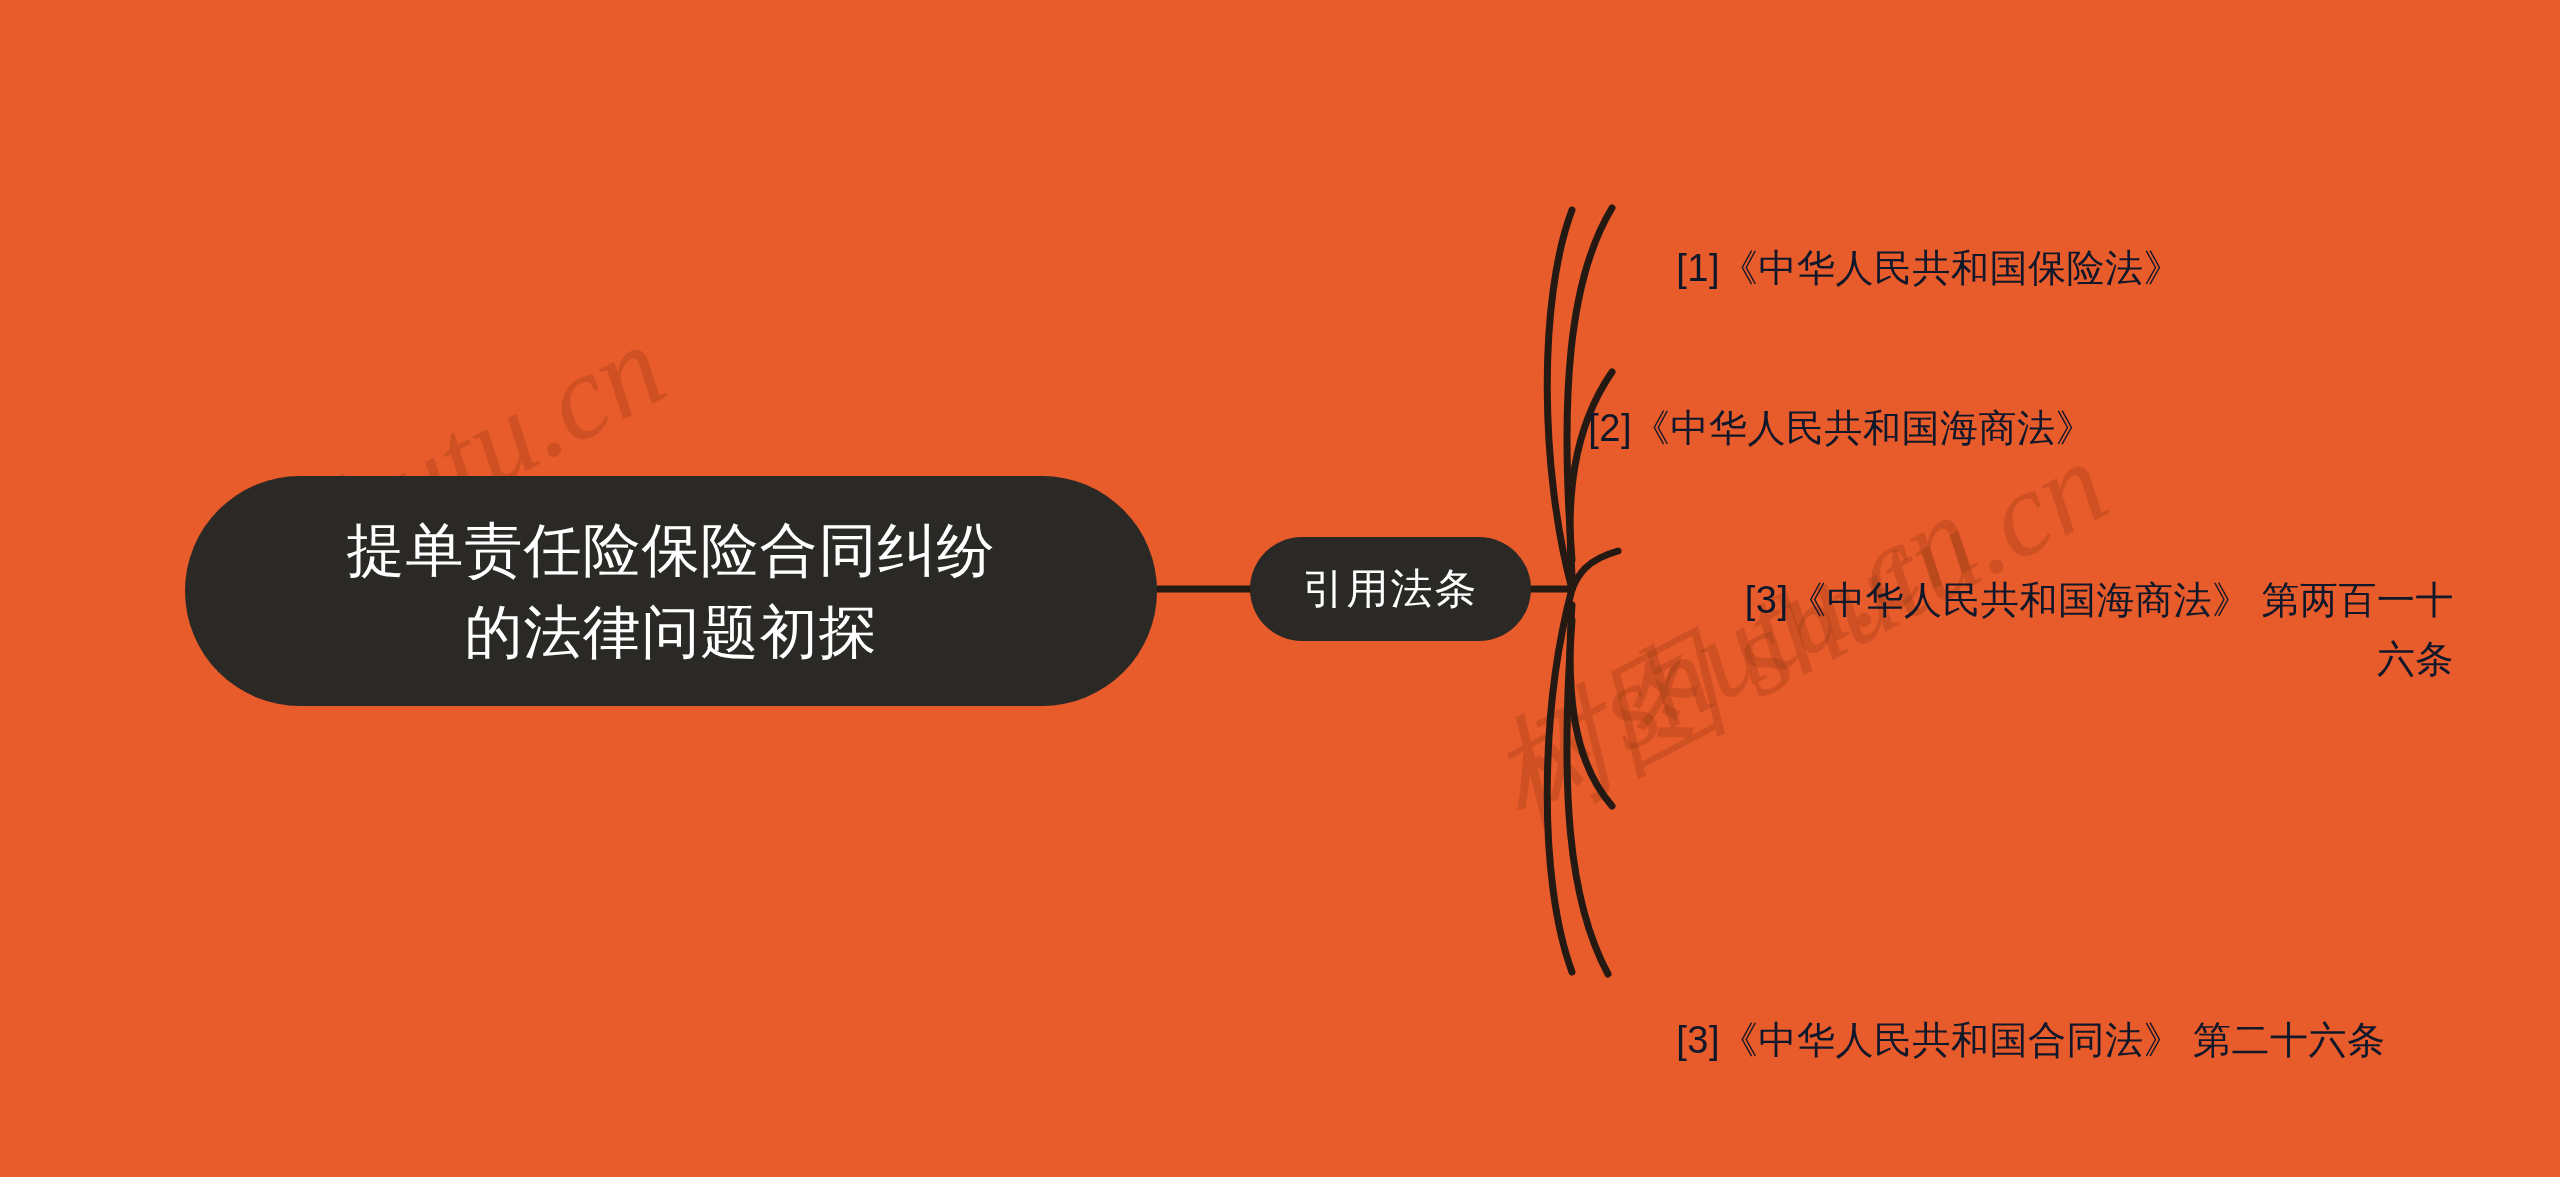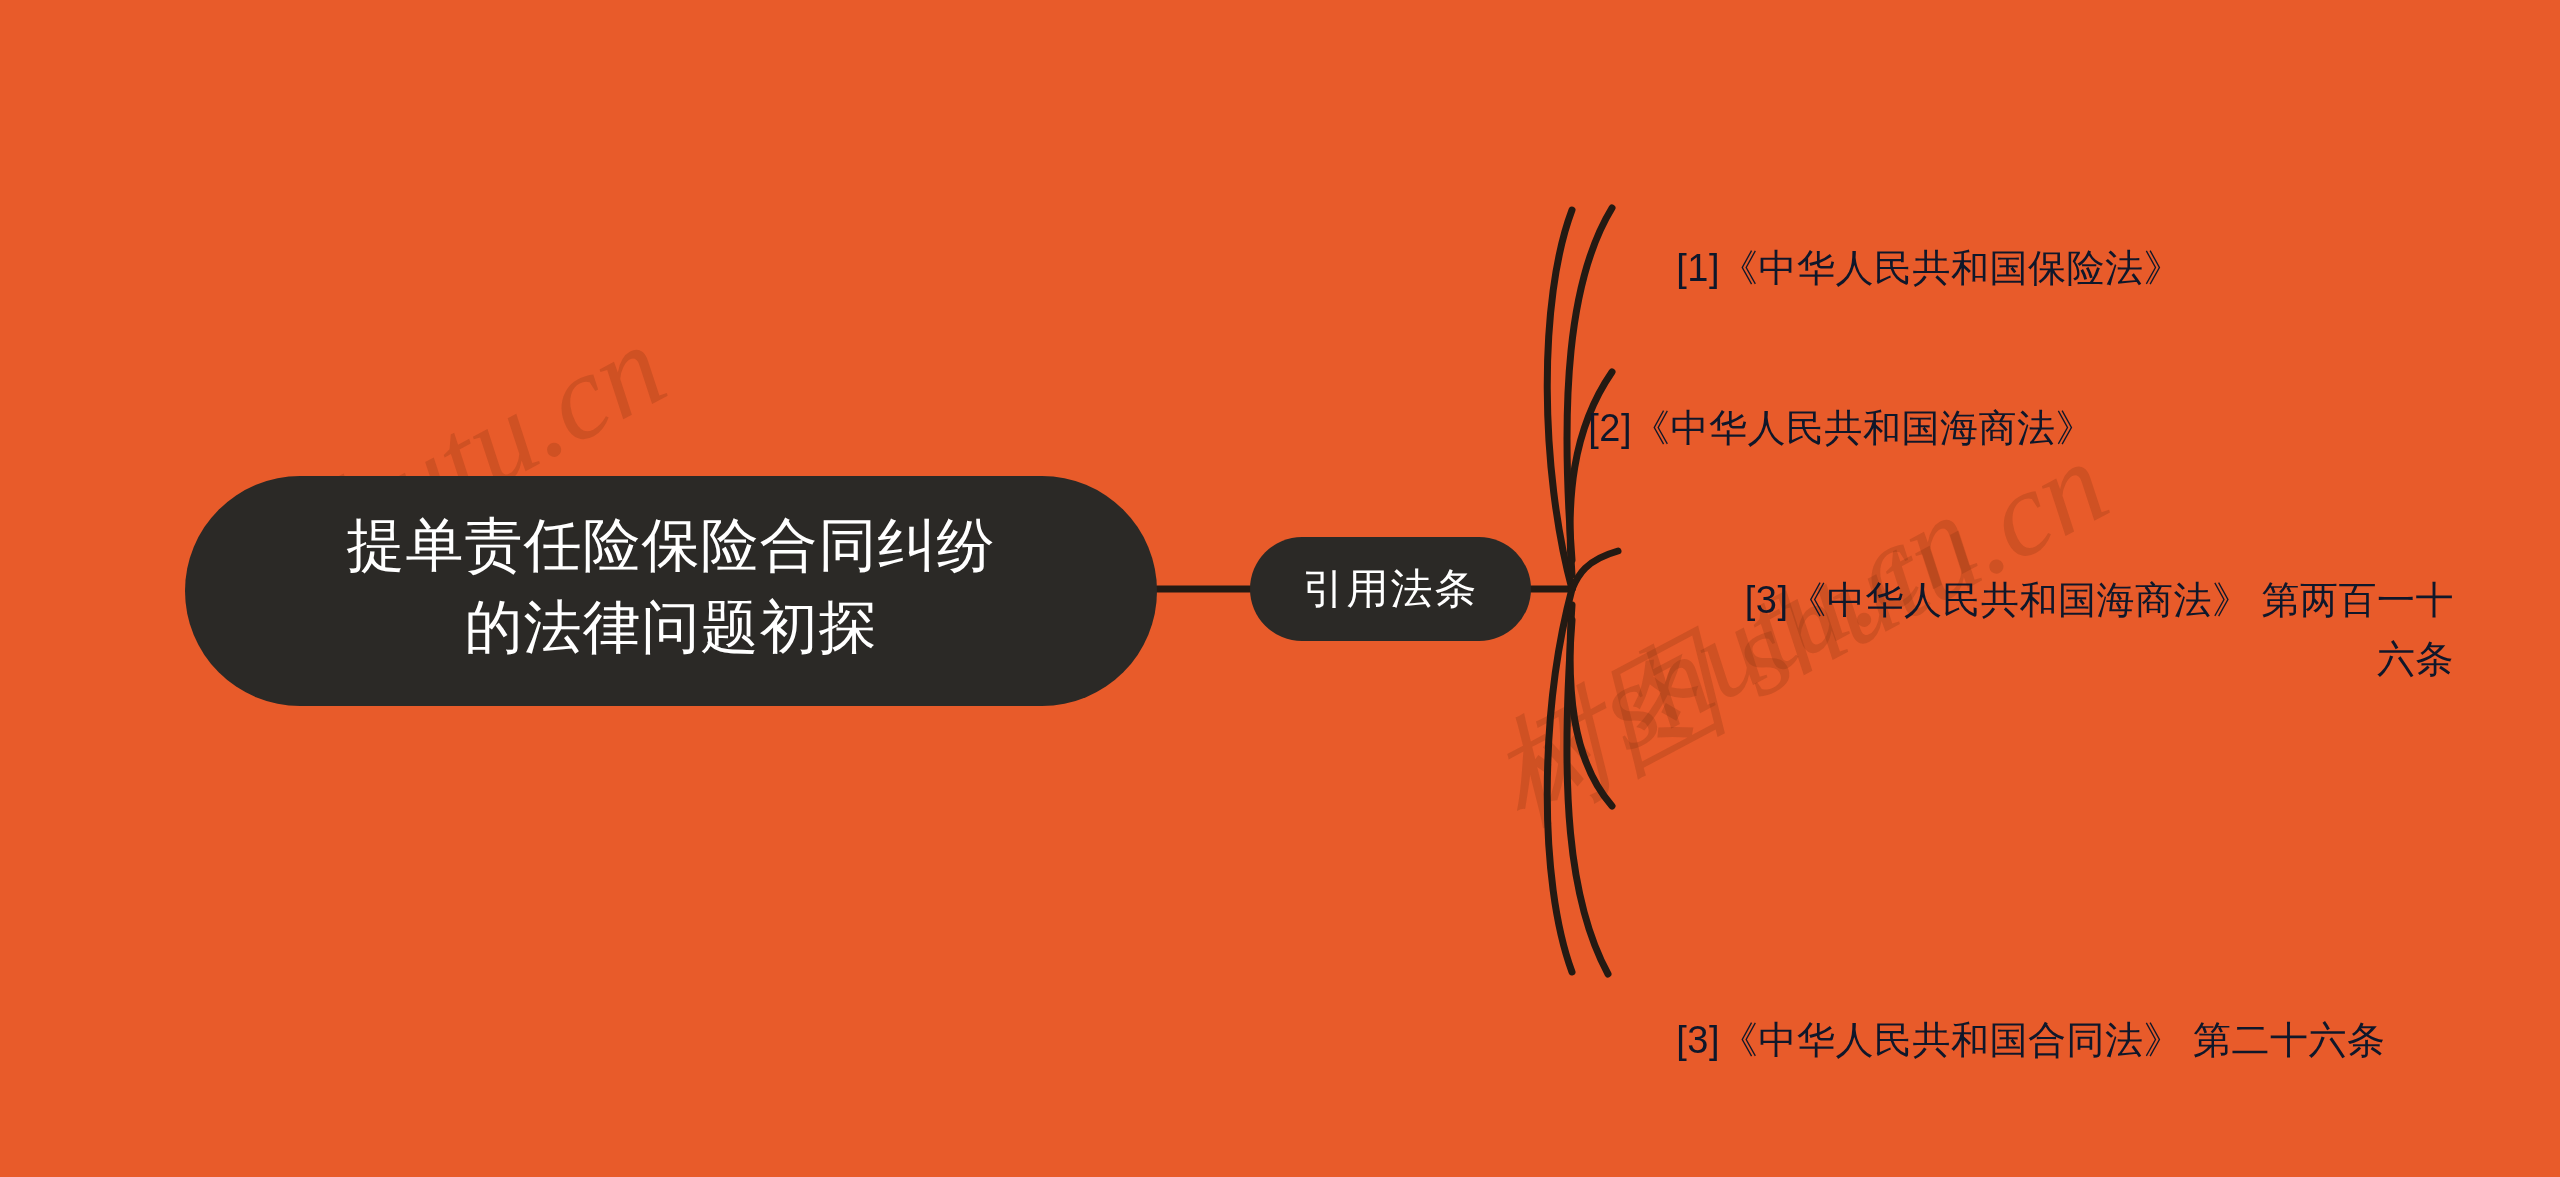--- a/index.html
+++ b/index.html
@@ -75,21 +75,20 @@
   #root-node {
     left: 185px;
     top: 476px;
     width: 972px;
     height: 230px;
     border-radius: 115px;
     font-size: 58px;
     line-height: 1.42;
     padding: 0 70px;
     letter-spacing: 1px;
-    font-family: Liberation Mono, monospace;
   }
   #root-node .root-text {
     display: block;
     max-width: 700px;
   }
   #branch-node {
     left: 1250px;
     top: 537px;
     width: 281px;
     height: 104px;

